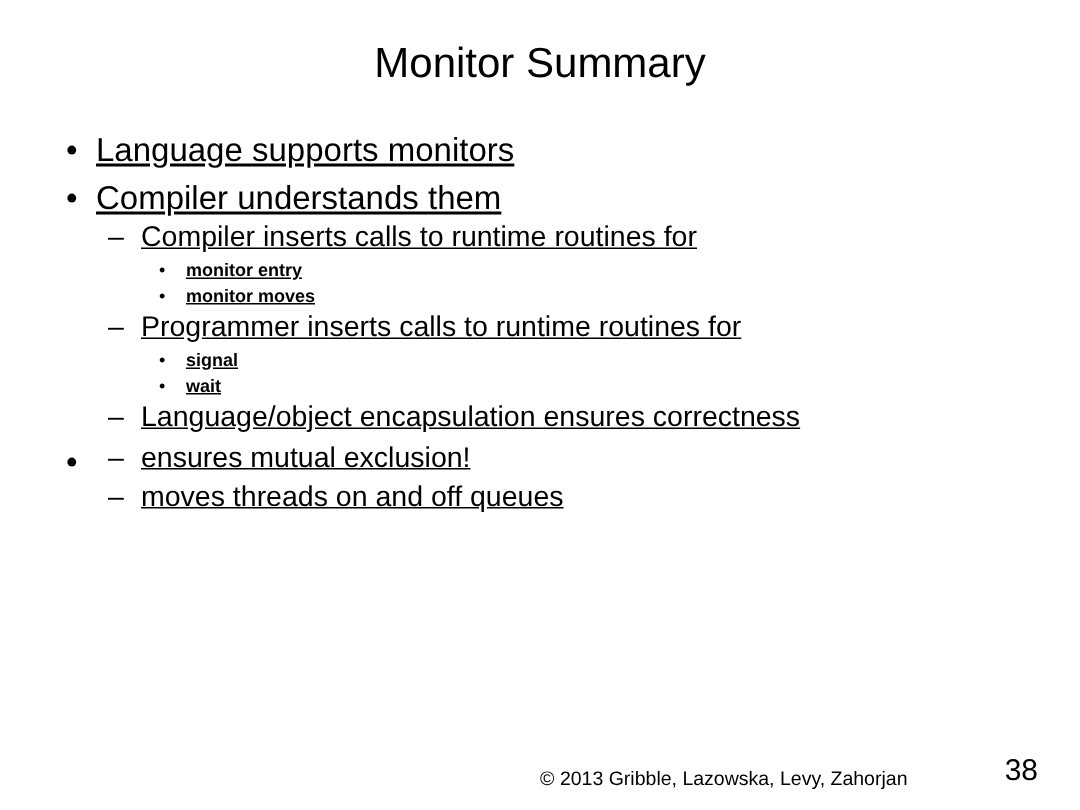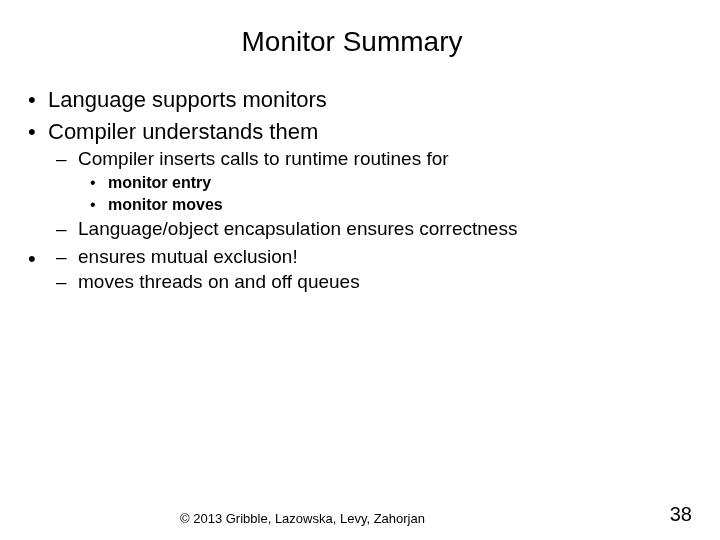--- a/index.html
+++ b/index.html
@@ -9,37 +9,38 @@
     height: 540px;
     background: #fff;
     font-family: Arial, Helvetica, sans-serif;
     color: #000;
   }
   .slide {
     position: relative;
     width: 720px;
     height: 540px;
     box-sizing: border-box;
-    padding: 18px 40px 0 24px;
+    padding: 18px 40px 0 40px;
   }
   .title {
     text-align: center;
     font-size: 28px;
     font-weight: 400;
     margin: 8px 0 28px 0;
   }
   ul { margin: 0; padding: 0; list-style: none; }
   li { line-height: 1.25; }
 
   
   .l1 > li {
     font-size: 22px;
     padding-left: 24px;
     position: relative;
     margin-bottom: 4px;
+    text-decoration: underline;
   }
   .l1 > li::before {
     content: "•";
     position: absolute;
     left: 4px;
     top: 0;
   }
 
   
   .l2 { margin-top: 2px; }
@@ -52,42 +53,42 @@
   .l2 > li::before {
     content: "–";
     position: absolute;
     left: 8px;
     top: 0;
   }
 
   
   .l3 { margin-top: 2px; }
   .l3 > li {
-    font-size: 16px;
+    font-size: 12px;
     font-weight: bold;
     padding-left: 30px;
     position: relative;
     margin-bottom: 2px;
   }
   .l3 > li::before {
     content: "•";
     position: absolute;
     left: 12px;
     top: 0;
     font-weight: normal;
   }
 
   .still { font-style: italic; }
 
   .footer {
     position: absolute;
     bottom: 14px;
     left: 0;
     width: 605px;
-    text-align: center;
+    text-align: right;
     font-size: 13px;
   }
   .pagenum {
     position: absolute;
     bottom: 14px;
     right: 28px;
     font-size: 20px;
   }
 </style>
 </head>
@@ -102,20 +103,27 @@
       <span>Compiler understands them</span>
       <ul class="l2">
         <li>
           <span>Compiler inserts calls to runtime routines for</span>
           <ul class="l3">
             <li><span>monitor entry</span></li>
             <li><span>monitor moves</span></li>
           </ul>
         </li>
         <li>
+          <span>Programmer inserts calls to runtime routines for</span>
+          <ul class="l3">
+            <li><span>signal</span></li>
+            <li><span>wait</span></li>
+          </ul>
+        </li>
+        <li>
           <span>Language/object encapsulation ensures correctness</span>
         </li>
       </ul>
     </li>
     <li>
       <ul class="l2">
         <li><span>ensures mutual exclusion!</span></li>
         <li><span>moves threads on and off queues</span></li>
       </ul>
     </li>

